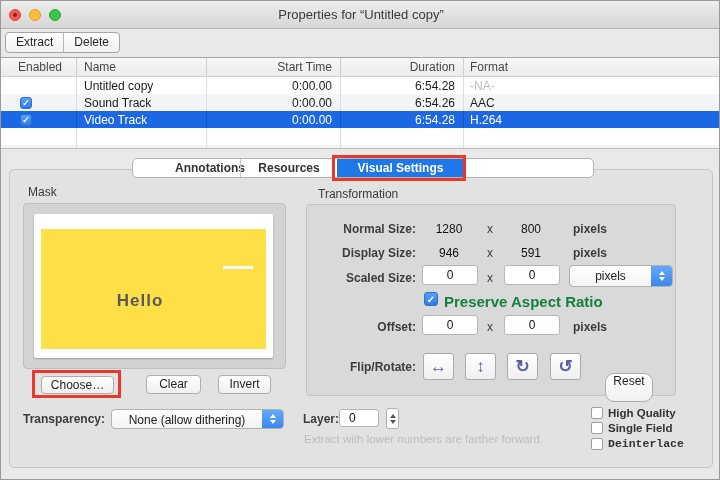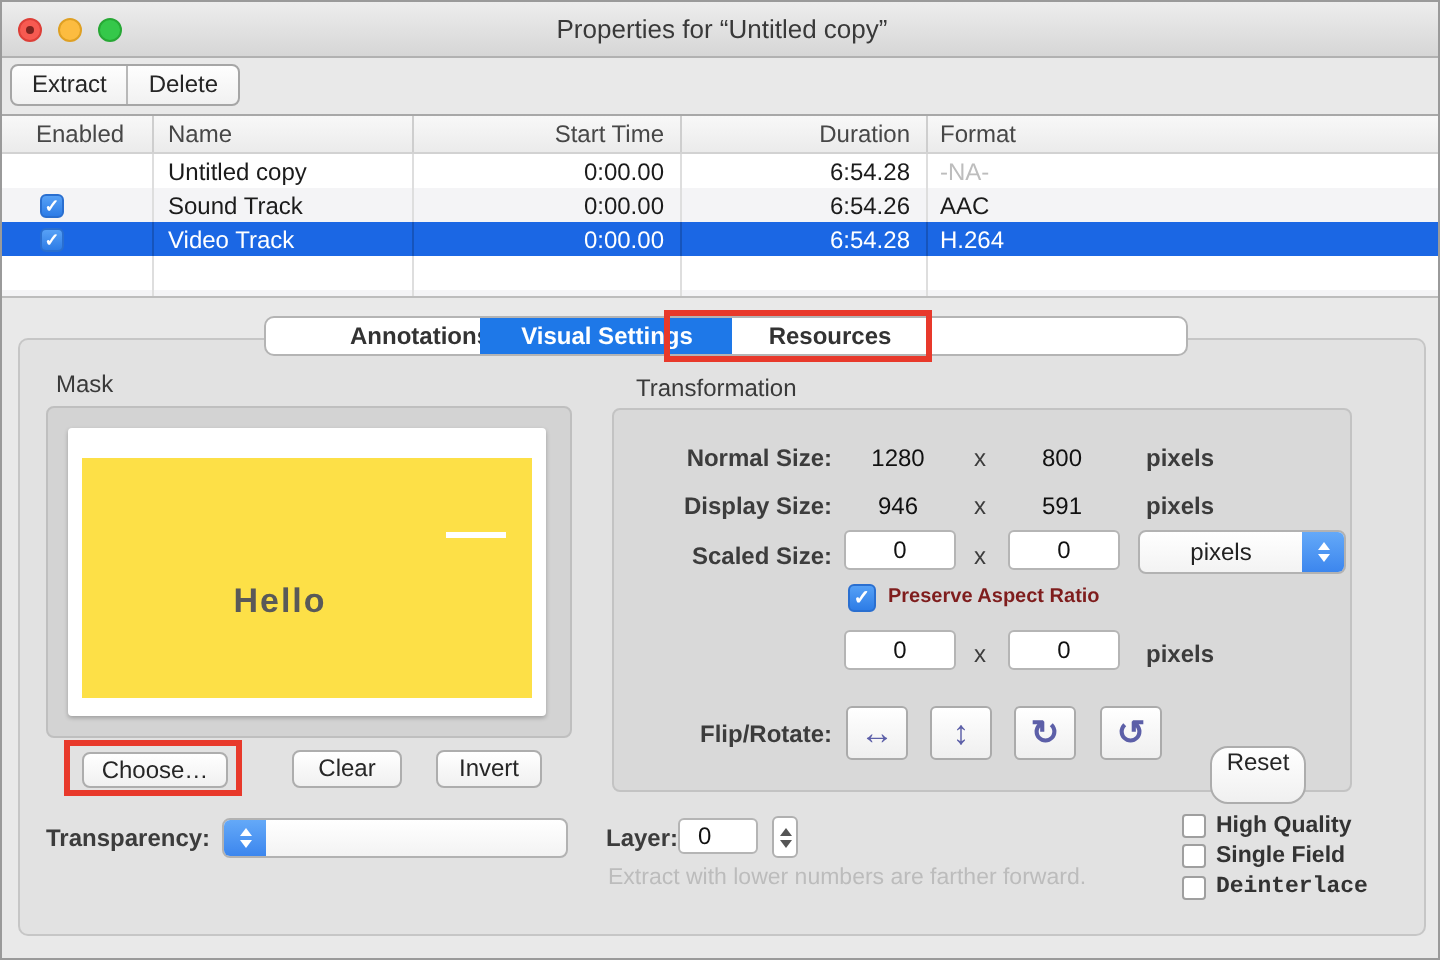--- a/index.html
+++ b/index.html
@@ -110,21 +110,21 @@
             border-bottom:4px solid #fff; }
   .tri-dn { width:0; height:0; border-left:3.5px solid transparent; border-right:3.5px solid transparent;
             border-top:4px solid #fff; }
   .dd-scaled { left:568px; top:264px; width:104px; }
   .dd-transp { left:110px; top:408px; width:173px; height:20px; }
 
   .pcb { position:absolute; left:423px; top:291px; width:14px; height:14px; border-radius:3px;
          background:linear-gradient(#55a0f6,#2d7ce6); border:1px solid #2a6fd0; color:#fff;
          font-size:10px; font-weight:bold; text-align:center; line-height:13px; }
   .pcb::after { content:"✓"; }
-  .pcb-label { position:absolute; left:443px; top:292px; font-size:10px; font-weight:bold; color:#7f1d1d; }
+  .pcb-label { position:absolute; left:443px; top:292px; font-size:15px; font-weight:bold; color:#15803d; }
 
   .flipbtn { position:absolute; top:352px; width:31px; height:27px;
              background:linear-gradient(#ffffff,#efefef); border:1px solid #ababab; border-radius:3px;
              color:#5c5fa8; font-size:17px; font-weight:bold; text-align:center; line-height:25px; }
   .fb0 { left:422px; } .fb1 { left:464px; } .fb2 { left:506px; } .fb3 { left:549px; }
 
   
   .ft-lbl { position:absolute; font-size:12px; font-weight:bold; color:#3c3c3c; }
   .transp-label { left:22px; top:411px; }
   .layer-label { left:302px; top:411px; }
@@ -213,22 +213,22 @@
         <div class="cell"></div>
         <div class="cell"></div>
         <div class="cell"></div>
         <div class="cell"></div>
     </div>
   </div>
 
   <div class="panel"></div>
   <div class="tabbar">
     <div class="seg s0">Annotations</div>
+    <div class="seg s1">Resources</div>
     <div class="seg s2 selected">Visual Settings</div>
-    <div class="seg s1">Resources</div>
   </div>
   <div class="annot annot-tab"></div>
 
   <div class="sec-label mask-label">Mask</div>
   <div class="mask-well">
     <div class="mask-frame">
       <div class="mask-screen">
         <div class="mask-dash"></div>
         <div class="mask-hello">Hello</div>
       </div>
@@ -262,34 +262,36 @@
     <div class="dd-label">pixels</div>
     <div class="dd-stepper">
         <span class="tri-up"></span>
         <span class="tri-dn"></span>
       </div>
   </div>
 
   <div class="pcb"></div>
   <div class="pcb-label">Preserve Aspect Ratio</div>
 
+  <div class="tf-lbl" style="top:319px">Offset:</div>
   <div class="field f-w" style="top:314px">0</div>
   <div class="sep-x" style="top:319px">x</div>
   <div class="field f-h" style="top:314px">0</div>
   <div class="unit" style="top:319px">pixels</div>
 
   <div class="tf-lbl" style="top:359px">Flip/Rotate:</div>
   <div class="flipbtn fb0"><span>↔</span></div>
   <div class="flipbtn fb1"><span>↕</span></div>
   <div class="flipbtn fb2"><span>↻</span></div>
   <div class="flipbtn fb3"><span>↺</span></div>
   <div class="btn reset-btn">Reset</div>
 
   <div class="ft-lbl transp-label">Transparency:</div>
   <div class="dropdown dd-transp">
+    <div class="dd-label">None (allow dithering)</div>
     <div class="dd-stepper">
         <span class="tri-up"></span>
         <span class="tri-dn"></span>
       </div>
   </div>
   <div class="ft-lbl layer-label">Layer:</div>
   <div class="layer-field">0</div>
   <div class="layer-stepper">
       <span class="tri-up"></span>
       <span class="tri-dn"></span>

